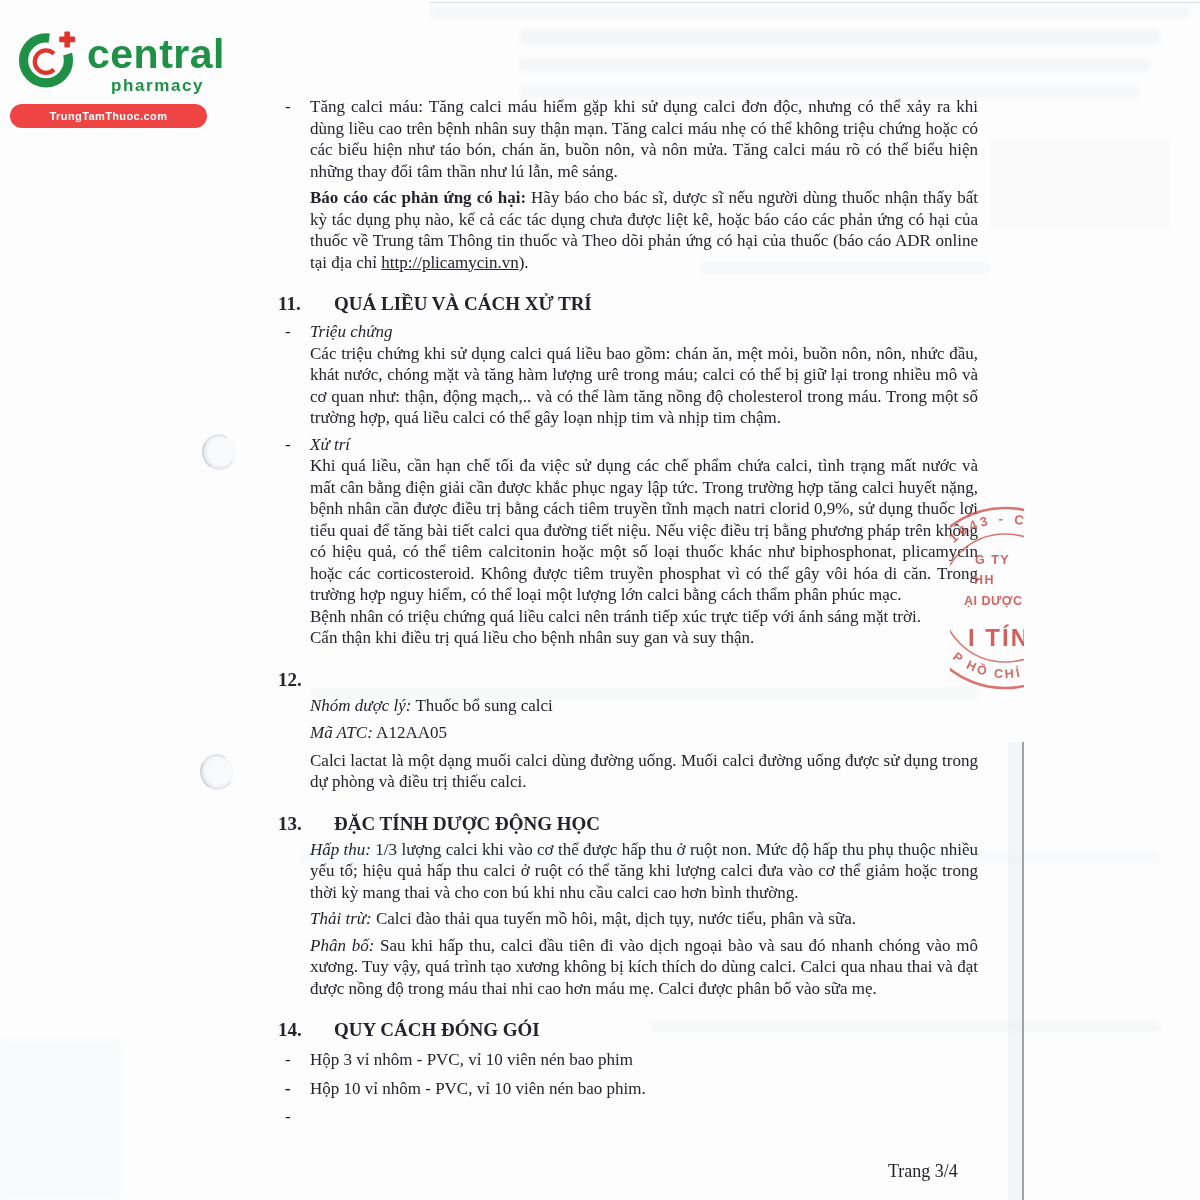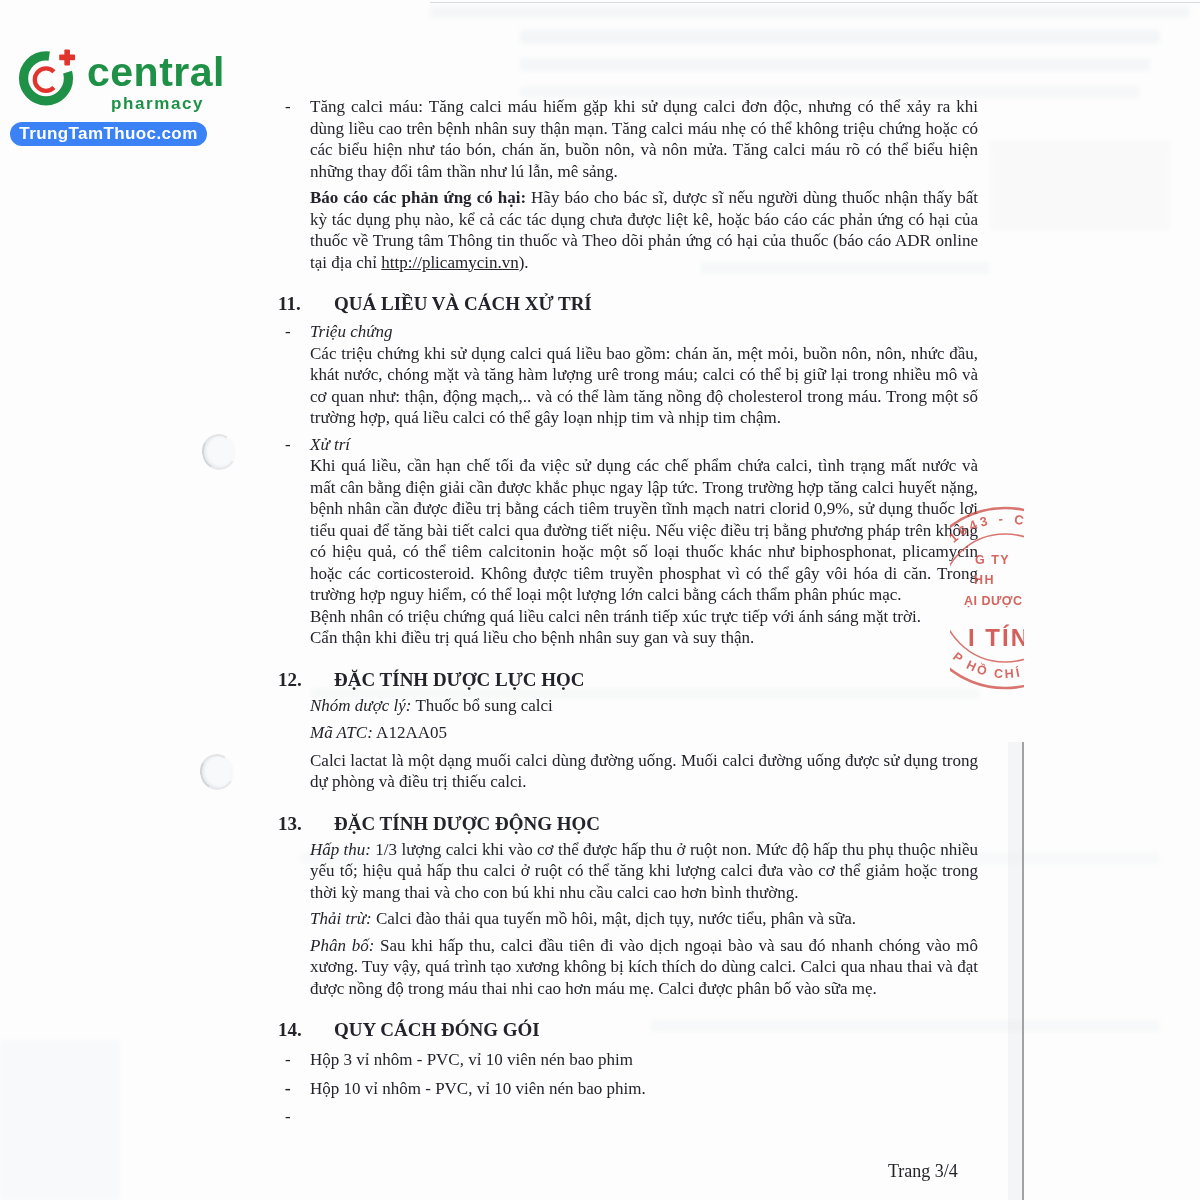--- a/index.html
+++ b/index.html
@@ -7,30 +7,30 @@
     position:relative;width:1200px;height:1200px;margin:0 auto;
     background:#fdfdfd;overflow:hidden;
     font-family:"Liberation Serif","DejaVu Serif",serif;
     color:#23232b;
   }
   
   .bleed{position:absolute;filter:blur(2px);border-radius:4px;pointer-events:none;}
   .topline{position:absolute;top:2px;left:430px;width:770px;height:1px;background:rgba(185,192,198,.55);}
 
   
-  .logo{position:absolute;left:10px;top:44px;width:210px;}
+  .logo{position:absolute;left:10px;top:26px;width:210px;}
   .logo-row{display:flex;align-items:flex-start;}
   .logo-mark{width:66px;height:66px;flex:none;margin-left:3px;}
   .logo-words{margin-left:8px;font-family:"Liberation Sans","DejaVu Sans",sans-serif;}
   .logo-brand{font-size:41px;font-weight:bold;color:#1f9147;line-height:40px;letter-spacing:.5px;margin-top:8px;}
   .logo-tag{font-size:17px;font-weight:bold;color:#1f9147;letter-spacing:1.6px;margin-top:2px;margin-left:24px;}
   .logo-badge{
-    margin-top:8px;width:197px;height:24px;border-radius:13px;background:#3b82f6;
+    margin-top:8px;width:197px;height:24px;border-radius:13px;background:#ef4444;
     color:#fff;font-family:"Liberation Sans","DejaVu Sans",sans-serif;
-    font-weight:bold;font-size:17px;line-height:24px;text-align:center;letter-spacing:.4px;
+    font-weight:bold;font-size:11px;line-height:24px;text-align:center;letter-spacing:.4px;
   }
 
   
   .hole{
     position:absolute;width:30px;height:32px;border-radius:50%;
     border:2.5px solid rgba(165,172,182,.0);
     border-left-color:rgba(160,168,178,.45);
     border-top-color:rgba(170,178,188,.28);
     border-bottom-color:rgba(170,178,188,.22);
     transform:rotate(-14deg);
@@ -131,21 +131,20 @@
     </div>
     <div class="row">
       <span>Bệnh nhân có triệu chứng quá liều calci nên tránh tiếp xúc trực tiếp với ánh sáng mặt trời.</span>
     </div>
     <div class="row">
       <span>Cẩn thận khi điều trị quá liều cho bệnh nhân suy gan và suy thận.</span>
     </div>
 
     <div class="sec-head">
       <span class="num">12.</span>
-      <span>ĐẶC TÍNH DƯỢC LỰC HỌC</span>
     </div>
     <div class="row mt3">
       <span class="i">Nhóm dược lý:</span><span> Thuốc bổ sung calci</span>
     </div>
     <div class="row mt6">
       <span class="i">Mã ATC:</span><span> A12AA05</span>
     </div>
     <div class="row jp mt6">
       <span>Calci lactat là một dạng muối calci dùng đường uống. Muối calci đường uống được sử dụng trong dự phòng và điều trị thiếu calci.</span>
     </div>

